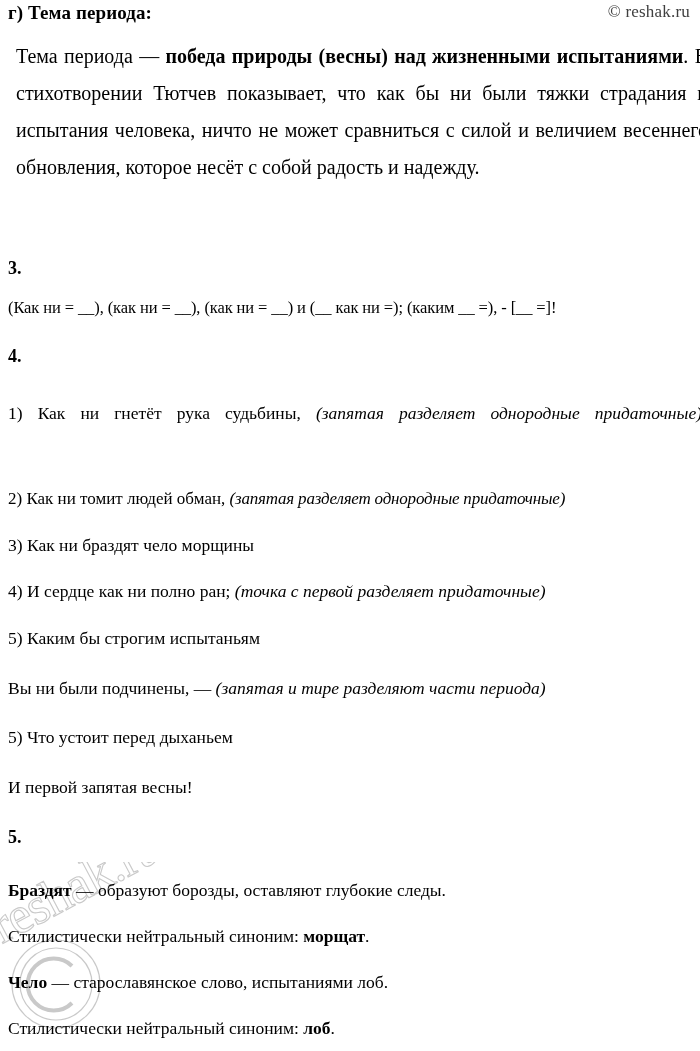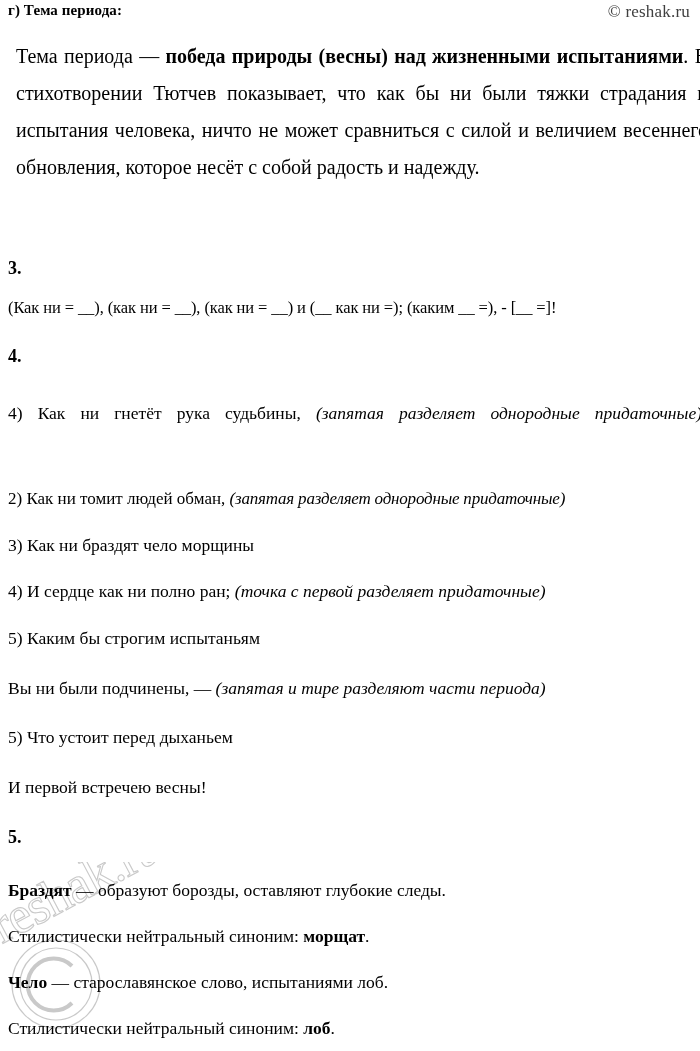--- a/index.html
+++ b/index.html
@@ -44,21 +44,21 @@
     pointer-events: none;
     z-index: 0;
   }
   .wm-diag svg { display: block; }
 
   
   .head-line {
     position: absolute;
     left: 4px;
     font-weight: bold;
-    font-size: 15px;
+    font-size: 19px;
     letter-spacing: 0.1px;
     white-space: nowrap;
   }
   .num-head {
     position: absolute;
     left: 4px;
     font-weight: bold;
     font-size: 18px;
   }
   .para {
@@ -132,21 +132,21 @@
       <span>Тема периода — </span><b class="bd">победа природы (весны) над жизненными испытаниями</b><span>. В стихотворении Тютчев показывает, что как бы ни были тяжки страдания и испытания человека, ничто не может сравниться с силой и величием весеннего обновления, которое несёт с собой радость и надежду.</span>
     </div>
 
     <div class="num-head" style="top:258px;">3.</div>
     <div class="scheme" style="top:298px;">(Как ни = __), (как ни = __), (как ни = __) и (__ как ни =); (каким __ =), - [__ =]!</div>
 
     <div class="num-head" style="top:346px;">4.</div>
 
     <div class="line wrap" style="top:395px;">
       <span class="stretch" style="display:block;">
-        <span>4)  Как  ни  гнетёт  рука  судьбины,</span>
+        <span>1)  Как  ни  гнетёт  рука  судьбины,</span>
         <i class="it">(запятая разделяет однородные придаточные)</i>
       </span>
     </div>
 
     <div class="line fit" style="top:484px;">
       <span>2) Как ни томит людей обман,</span>
       <i class="it tight">(запятая разделяет однородные придаточные)</i>
     </div>
 
     <div class="line" style="top:530px;">
@@ -165,21 +165,21 @@
     <div class="line" style="top:673px;">
       <span>Вы ни были подчинены, —</span>
       <i class="it">(запятая и тире разделяют части периода)</i>
     </div>
 
     <div class="line" style="top:722px;">
       <span>5) Что устоит перед дыханьем</span>
     </div>
 
     <div class="line" style="top:772px;">
-      <span>И первой встречею весны!</span>
+      <span>И первой запятая весны!</span>
     </div>
 
     <div class="num-head" style="top:827px;">5.</div>
 
     <div class="line" style="top:875px;">
       <b class="bd">Браздят</b><span> — образуют борозды, оставляют глубокие следы.</span>
     </div>
 
     <div class="line" style="top:921px;">
       <span>Стилистически нейтральный синоним: </span><b class="bd">морщат</b><span>.</span>

